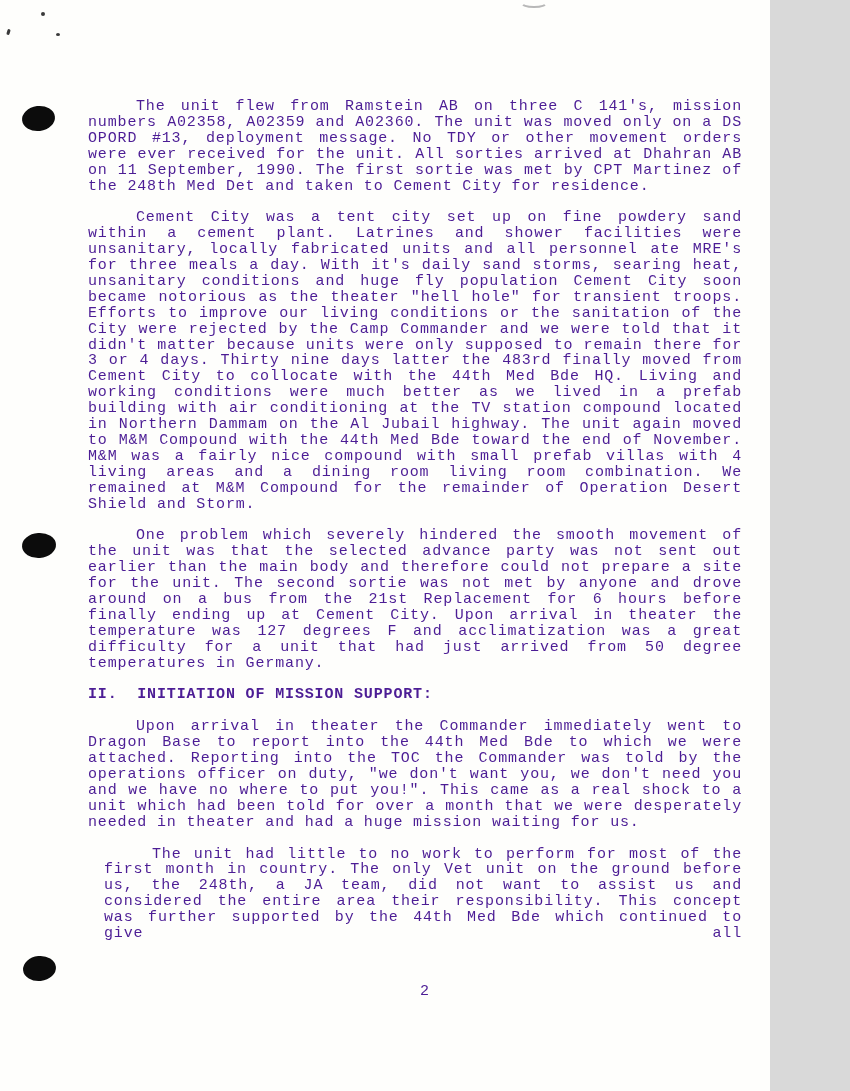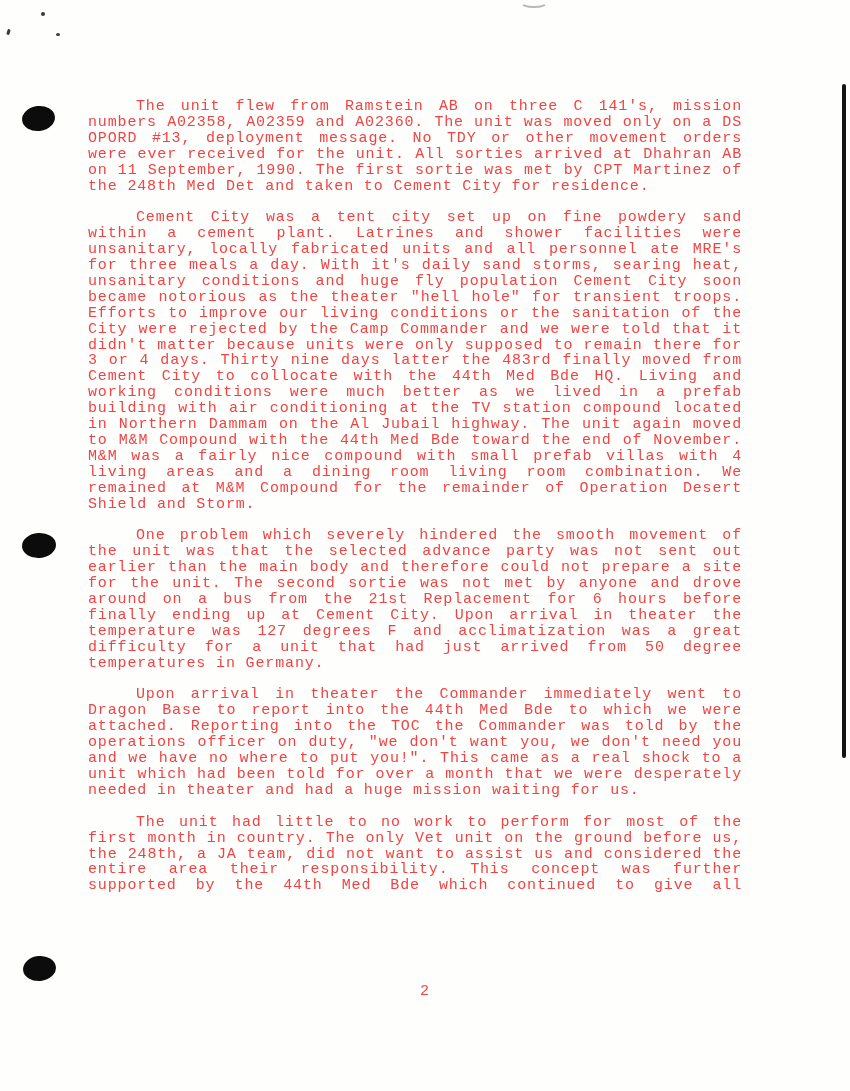--- a/index.html
+++ b/index.html
@@ -2,43 +2,44 @@
 <html><head>
 <meta charset="utf-8">
 <style>
   html, body {
     margin: 0;
     padding: 0;
     background: #d9d9d9;
   }
   .page {
     position: relative;
-    width: 850px;
+    width: 770px;
     height: 1091px;
     background: #fefefc;
     overflow: hidden;
     font-family: "Liberation Mono", "DejaVu Sans Mono", monospace;
-    color: #ef4444;
+    color: #4c1d95;
   }
   .text-block {
     position: absolute;
     left: 88px;
     top: 99px;
     width: 654px;
     font-size: 15px;
     line-height: 15.9px;
     letter-spacing: 0.85px;
   }
   .para {
     margin: 0 0 15.9px 0;
     text-align: justify;
     text-indent: 48px;
   }
   .para.continued {
     text-align-last: justify;
+    margin-left: 16px;
   }
   .heading {
     margin: 0 0 15.9px 0;
     font-weight: bold;
     font-size: 15px;
     white-space: pre-wrap;
     letter-spacing: 0.85px;
   }
   .page-number {
     position: absolute;
@@ -99,19 +100,20 @@
   <div class="smudge"></div>
   <div class="hole h1"></div>
   <div class="hole h2"></div>
   <div class="hole h3"></div>
   <div class="edge-line"></div>
 
   <div class="text-block">
     <p class="para">The unit flew from Ramstein AB on three C 141's, mission numbers A02358, A02359 and A02360.  The unit was moved only on a DS OPORD #13, deployment message.  No TDY or other movement orders were ever received for the unit.  All sorties arrived at Dhahran AB on 11 September, 1990.  The first sortie was met by CPT Martinez of the 248th Med Det and taken to Cement City for residence.</p>
     <p class="para">Cement City was a tent city set up on fine powdery sand within a cement plant.  Latrines and shower facilities were unsanitary, locally fabricated units and all personnel ate MRE's for three meals a day.  With it's daily sand storms, searing heat, unsanitary conditions and huge fly population Cement City soon became notorious as the theater "hell hole" for transient troops.  Efforts to improve our living conditions or the sanitation of the City were rejected by the Camp Commander and we were told that it didn't matter because units were only supposed to remain there for 3 or 4 days.  Thirty nine days latter the 483rd finally moved from Cement City to collocate with the 44th Med Bde HQ.  Living and working conditions were much better as we lived in a prefab building with air conditioning at the TV station compound located in Northern Dammam on the Al Jubail highway.  The unit again moved to M&amp;M Compound with the 44th Med Bde toward the end of November.  M&amp;M was a fairly nice compound with small prefab villas with 4 living areas and a dining room living room combination.  We remained at M&amp;M Compound for the remainder of Operation Desert Shield and Storm.</p>
     <p class="para">One problem which severely hindered the smooth movement of the unit was that the selected advance party was not sent out earlier than the main body and therefore could not prepare a site for the unit.  The second sortie was not met by anyone and drove around on a bus from the 21st Replacement for 6 hours before finally ending up at Cement City.  Upon arrival in theater the temperature was 127 degrees F and acclimatization was a great difficulty for a unit that had just arrived from 50 degree temperatures in Germany.</p>
+    <h2 class="heading">II.  INITIATION OF MISSION SUPPORT:</h2>
     <p class="para">Upon arrival in theater the Commander immediately went to Dragon Base to report into the 44th Med Bde to which we were attached.  Reporting into the TOC the Commander was told by the operations officer on duty, "we don't want you, we don't need you and we have no where to put you!".  This came as a real shock to a unit which had been told for over a month that we were desperately needed in theater and had a huge mission waiting for us.</p>
     <p class="para continued">The unit had little to no work to perform for most of the first month in country.  The only Vet unit on the ground before us, the 248th, a JA team, did not want to assist us and considered the entire area their responsibility.  This concept was further supported by the 44th Med Bde which continued to give all</p>
   </div>
 
   <div class="page-number">2</div>
 
 </div>
 
 </body></html>

